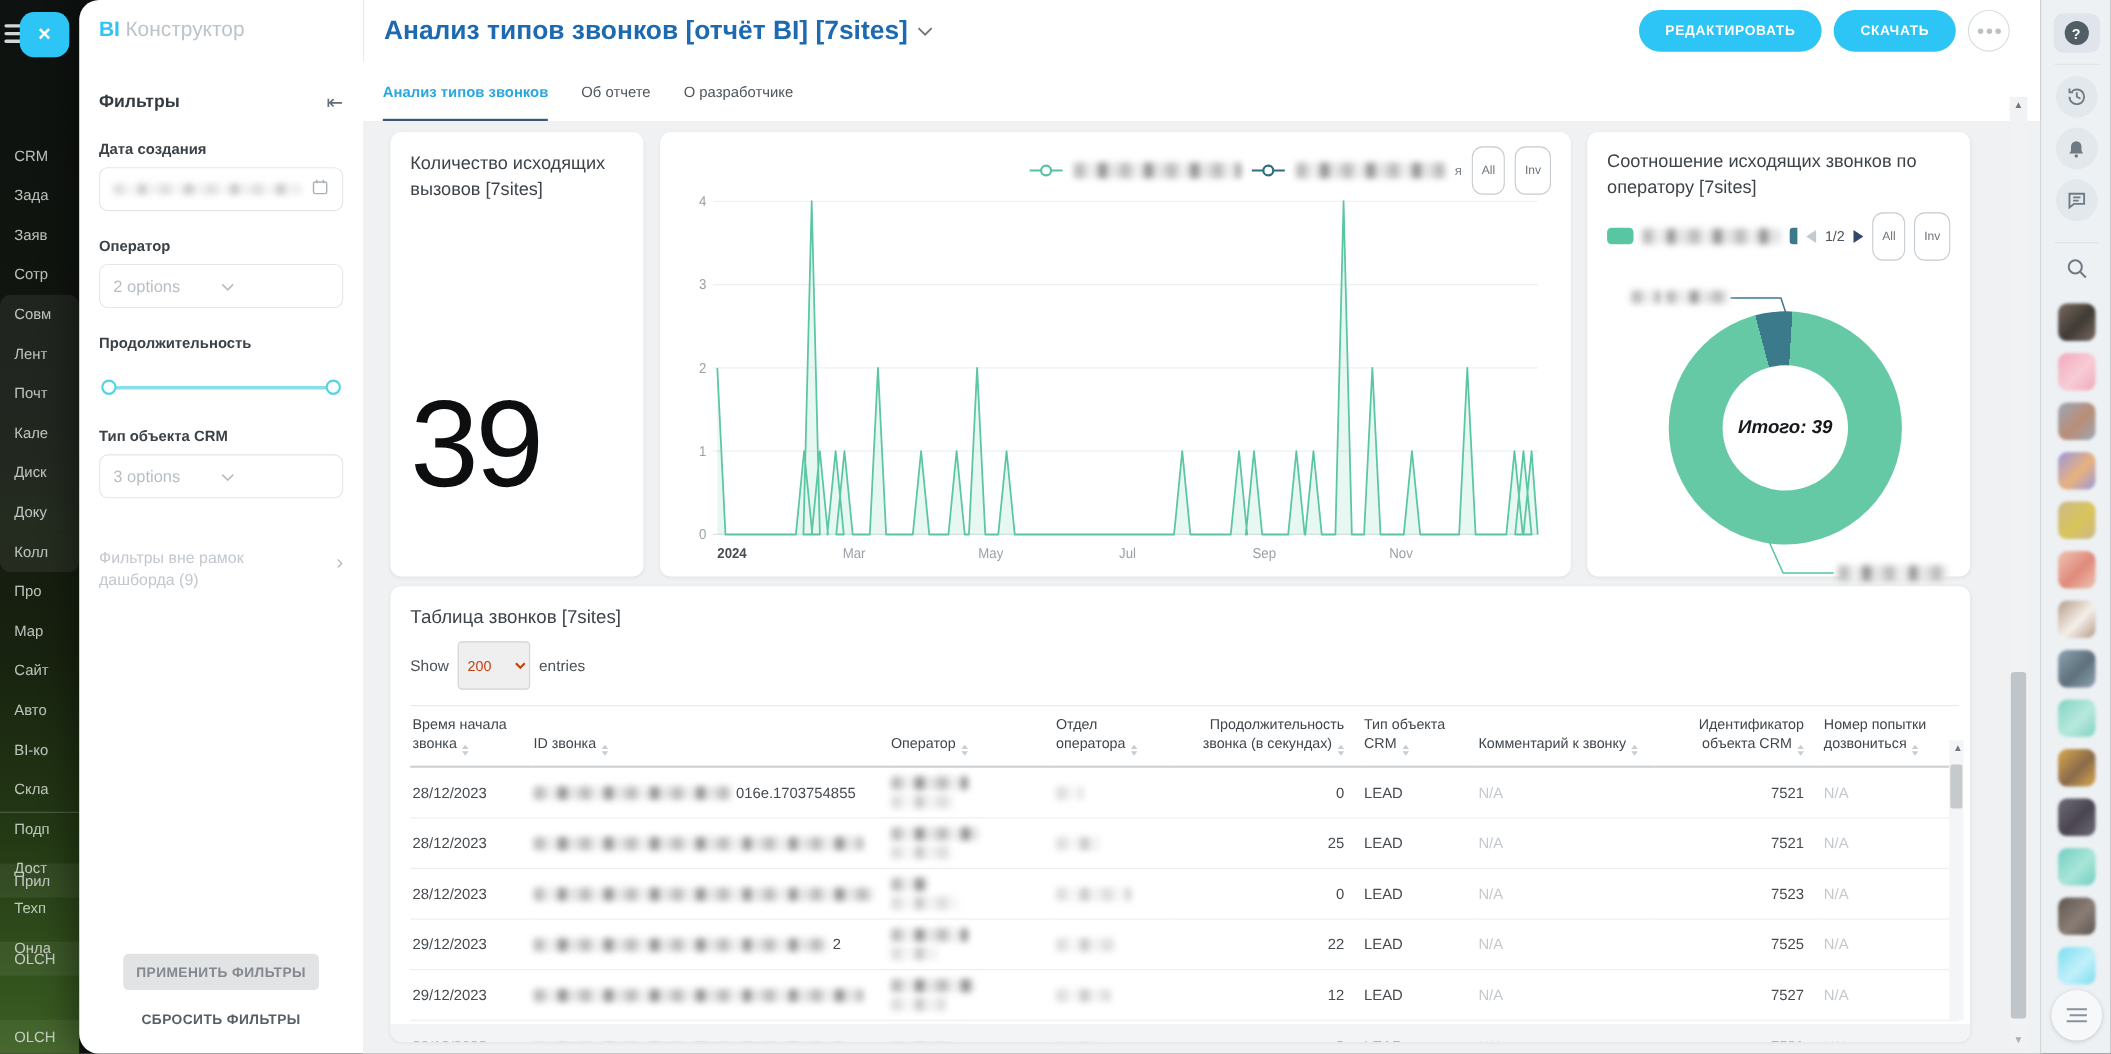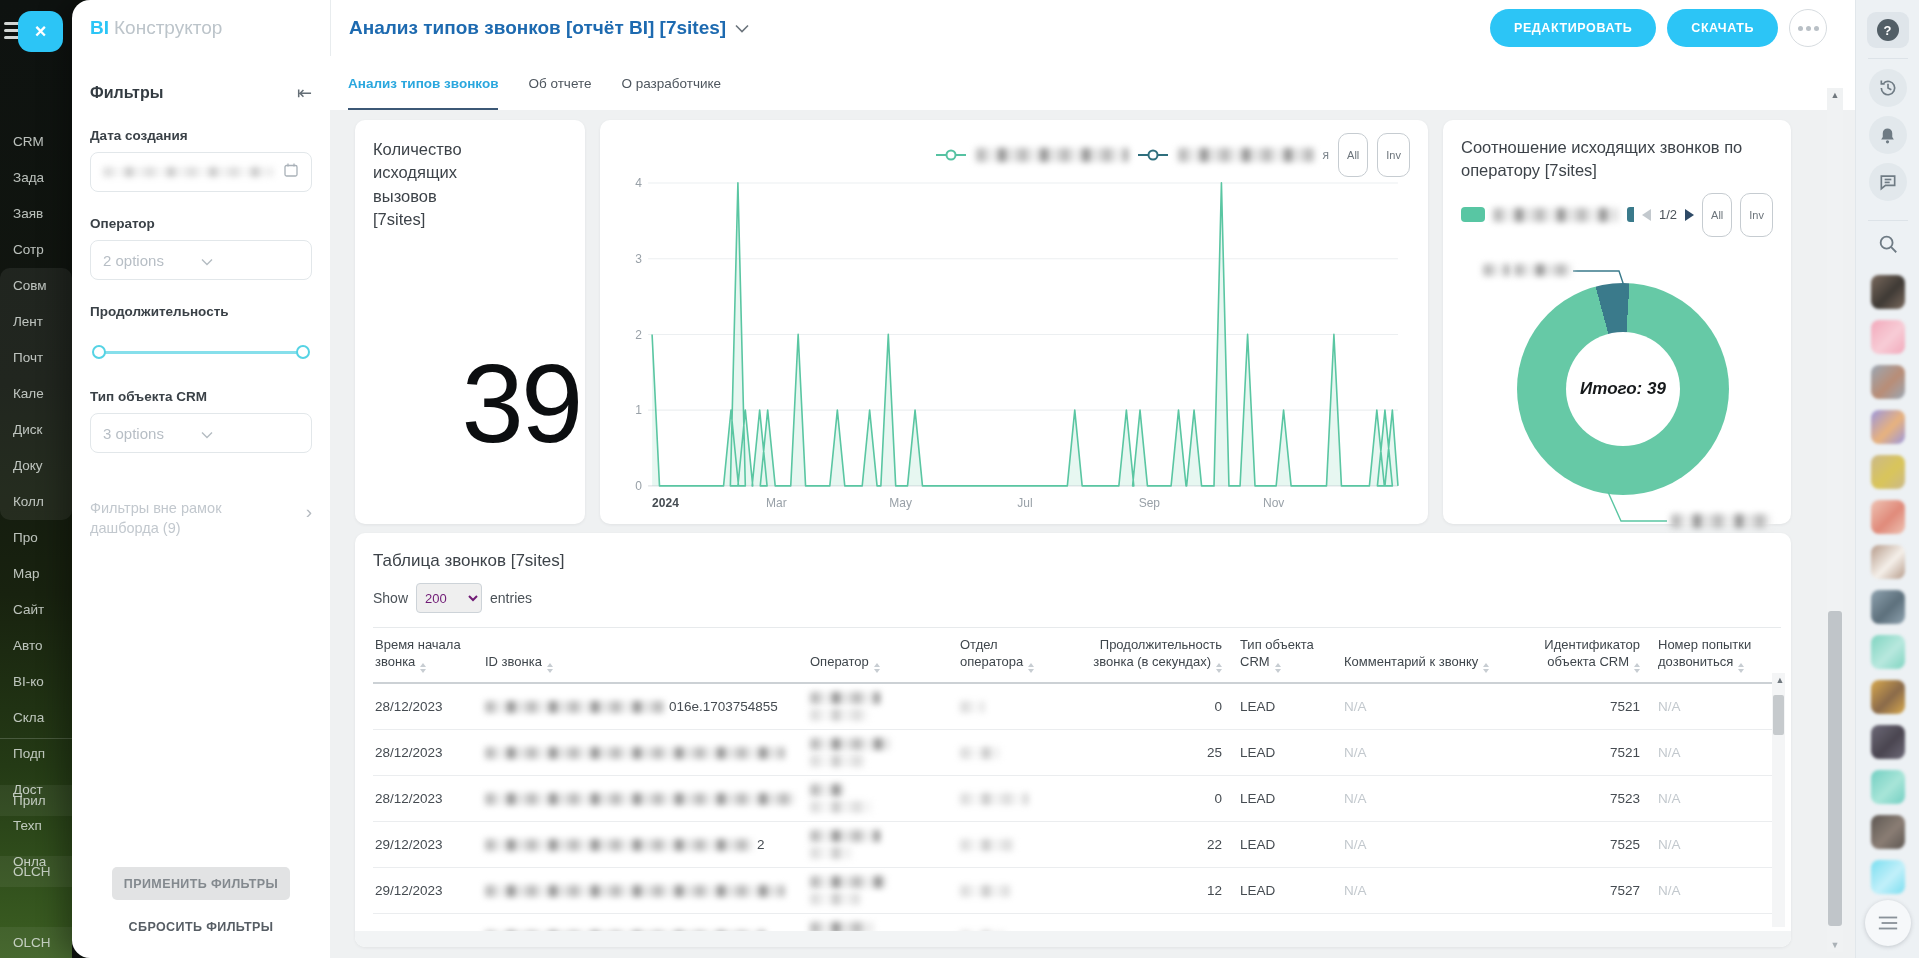--- a/index.html
+++ b/index.html
@@ -64,40 +64,40 @@
   .f-outside .txt { width:180px; }
   .f-outside .chev { margin-left:auto; color:#b4bac0; font-size:19px; }
   .apply-btn { margin:auto auto 0; width:178px; height:33px; background:#e2e3e4; border:none; border-radius:5px;
     color:#83898e; font-size:12.5px; font-weight:bold; letter-spacing:.4px; font-family:inherit; }
   .reset-btn { margin:20px auto 8px; background:none; border:none; color:#565d64; font-size:12.5px;
     font-weight:bold; letter-spacing:.4px; font-family:inherit; }
 
   
   .main { flex:1; position:relative; display:flex; flex-direction:column; min-width:0; }
   .main-head { height:56px; display:flex; align-items:center; padding:0 28px 0 18px; border-left:1px solid #e8ecee; }
-  .page-title { color:#1d6ab0; font-size:19px; font-weight:600; }
+  .page-title { color:#1d6ab0; font-size:24px; font-weight:600; }
   .title-chev { margin-left:9px; color:#6b747c; display:flex; }
   .head-actions { margin-left:auto; display:flex; align-items:center; gap:11px; }
   .cta { height:38px; border:none; border-radius:19px; background:#2cc5f6; color:#fff; font-size:12.5px;
     font-weight:bold; letter-spacing:.6px; padding:0 24px; font-family:inherit; }
   .dots-btn { width:38px; height:38px; border-radius:50%; border:1px solid #d7dce0; background:#fff;
     display:flex; align-items:center; justify-content:center; gap:3px; }
   .dots-btn i { width:5px; height:5px; border-radius:50%; background:#b9c0c6; }
 
   .tabs { height:54px; display:flex; align-items:center; gap:30px; padding:0 18px; }
   .tab { position:relative; font-size:13.5px; color:#4e565e; height:100%; display:flex; align-items:center; }
   .tab.active { color:#2aa7de; font-weight:bold; }
   .tab.active::after { content:''; position:absolute; left:0; right:0; bottom:0; height:2px; background:#3c5876; }
 
   .dash { flex:1; background:#eff1f2; padding:10px 64px 8px 25px; overflow:hidden; }
   .row-top { display:flex; gap:15px; height:404px; }
   .card { background:#fff; border-radius:10px; box-shadow:0 1px 3px rgba(60,70,80,.08); }
   .card-title { font-size:16.5px; color:#3d4349; line-height:1.42; }
 
-  .card-count { width:230px; flex:0 0 230px; padding:18px; display:flex; }
+  .card-count { width:230px; flex:0 0 230px; padding:18px; display:flex; flex-direction:column; }
   .big-num { margin-top:auto; margin-bottom:46px; font-size:112px; line-height:1; color:#0c0e10; letter-spacing:-3px; }
 
   .card-line { flex:1; min-width:0; padding:16px 18px 10px; display:flex; flex-direction:column; }
   .legend-row { display:flex; align-items:center; justify-content:flex-end; gap:9px; height:26px; margin:6px 0 2px; }
   .legend-suffix { font-size:12px; color:#7d858c; }
   .pill { border:1px solid #c6ccd1; border-radius:10px; padding:15px 8px; font-size:11px; color:#6c747b; background:#fff; }
   .line-svg { flex:1; width:100%; }
 
   .card-donut { width:348px; flex:0 0 348px; padding:16px 18px; display:flex; flex-direction:column; }
   .donut-legend { display:flex; align-items:center; gap:8px; margin-top:10px; }
@@ -110,22 +110,22 @@
   .donut { position:absolute; left:56px; top:46px; width:212px; height:212px; border-radius:50%; }
   .donut-hole { position:absolute; left:50%; top:50%; width:114px; height:114px; margin:-57px 0 0 -57px;
     border-radius:50%; background:#fff; display:flex; align-items:center; justify-content:center; }
   .donut-center { font-size:17px; font-weight:bold; color:#16191b; }
   .callout-svg { position:absolute; inset:0; pointer-events:none; }
   .co-label { position:absolute; display:flex; gap:5px; }
 
   
   .table-card { margin-top:9px; height:414px; position:relative; overflow:hidden; padding:16px 14px 0 18px; }
   .tbl-controls { display:flex; align-items:center; gap:8px; margin-top:10px; font-size:14px; color:#4a5157; }
-  .tbl-controls select { height:30px; width:66px; border:1px solid #cdd3d8; border-radius:4px; font-size:13px;
-    color:#701a75; font-family:inherit; padding:0 4px; }
+  .tbl-controls select { height:44px; width:66px; border:1px solid #cdd3d8; border-radius:4px; font-size:13px;
+    color:#c2410c; font-family:inherit; padding:0 4px; }
   table.calls { width:100%; border-collapse:collapse; table-layout:fixed; margin-top:14px; }
   .calls th { font-size:13px; font-weight:normal; color:#3f464c; text-align:left; vertical-align:bottom;
     padding:8px 8px 9px 2px; line-height:1.32; border-top:1px solid #e7eaec; border-bottom:2px solid #ccd1d5; }
   .calls th.r, .calls td.r { text-align:right; padding-right:16px; }
   .calls td { height:46px; font-size:13.5px; color:#454b51; padding:4px 8px 4px 2px; border-bottom:1px solid #ebedef; }
   .calls td.na { color:#c3c9ce; }
   .sort { display:inline-flex; flex-direction:column; gap:2px; margin-left:5px; vertical-align:-1px; }
   .sort i { width:0; height:0; border-left:3.5px solid transparent; border-right:3.5px solid transparent; }
   .sort .up { border-bottom:4px solid #c7cdd2; }
   .sort .dn { border-top:4px solid #c7cdd2; }

